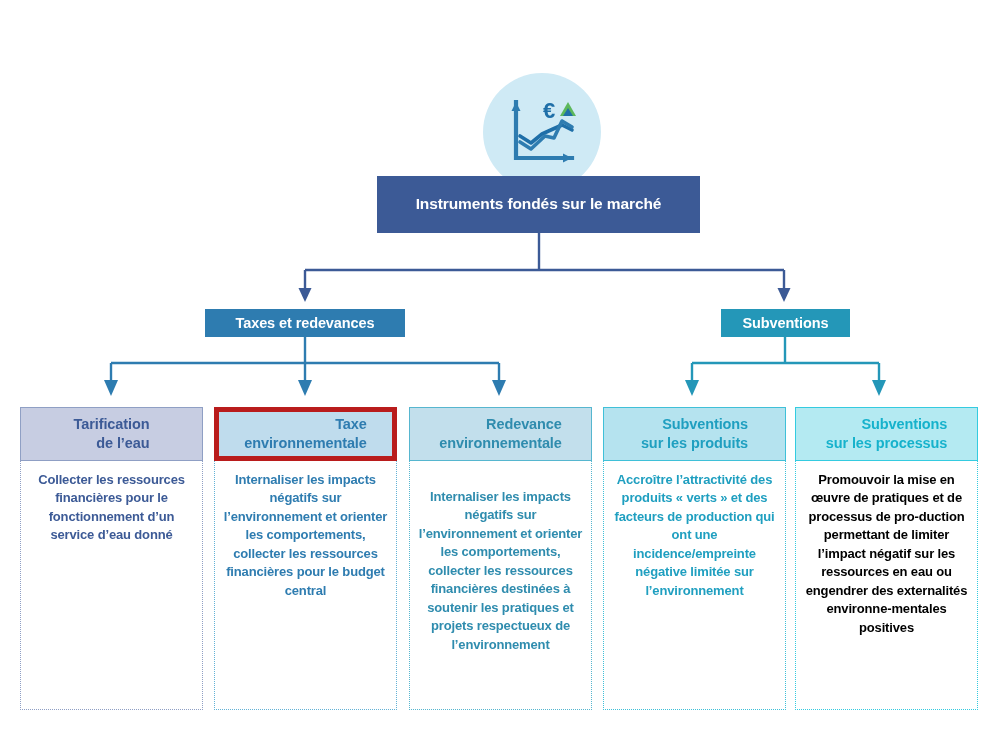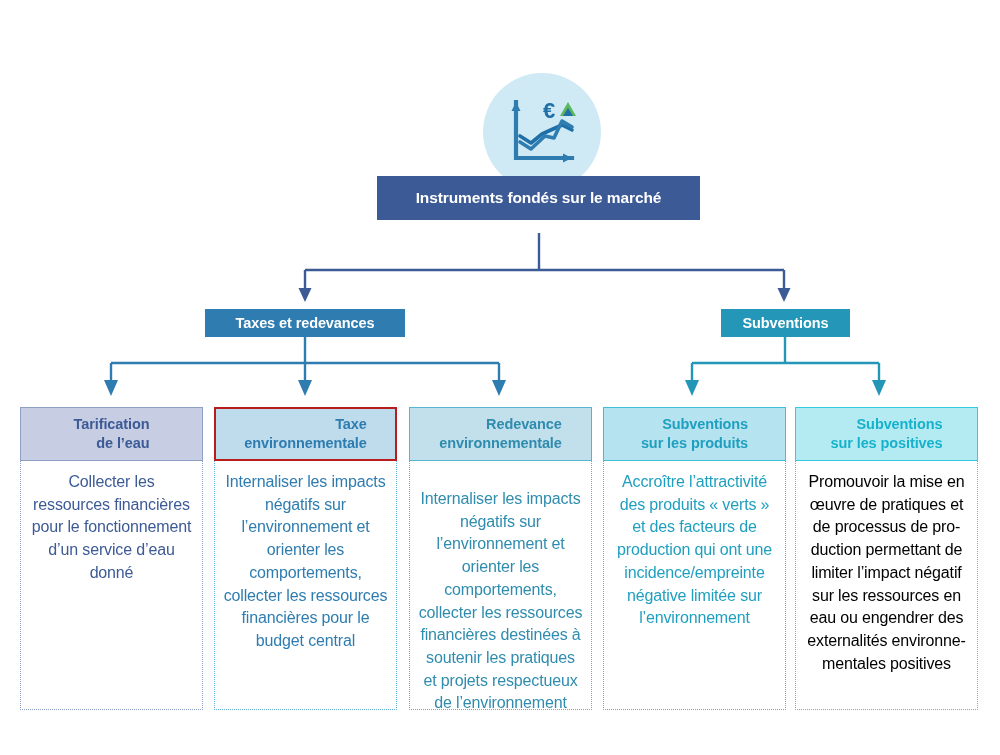--- a/index.html
+++ b/index.html
@@ -20,21 +20,21 @@
     border-radius:50%;
     background:#cfeaf5;
     display:flex;align-items:center;justify-content:center;
   }
   .icon-circle svg{display:block;}
 
   
   .root-box{
     position:absolute;
     left:377px; top:176px;
-    width:323px; height:44px;
+    width:323px; height:57px;
     background:#3c5a96;
     color:#ffffff;
     display:flex;align-items:center;justify-content:center;
     text-align:center;
     font-size:15.5px;
     font-weight:bold;
     line-height:1.32;
     letter-spacing:-0.1px;
   }
 
@@ -68,37 +68,37 @@
     box-sizing:border-box;
     display:flex;align-items:center;justify-content:center;
     text-align:right;
     font-size:14.5px;font-weight:bold;
     line-height:1.28;
     letter-spacing:-0.1px;
   }
   .card .bd{
     padding:10px 8px 0 8px;
     text-align:center;
-    font-size:16px;
+    font-size:13px;
     line-height:1.42;
     letter-spacing:-0.15px;
-    font-weight:400;
+    font-weight:700;
     box-sizing:border-box;
     height:248px;
     overflow:hidden;
   }
 
   
   #card-0{left:20px;width:183px;border:1px dotted #8f9fc4;border-top:none;}
   #card-0 .hd{background:#c7cde2;color:#3c5a96;border:1px solid #8f9fc4;margin:-1px -1px 0 -1px;}
   #card-0 .bd{color:#3c5a96;}
 
   
   #card-1{left:214px;width:183px;border:1px dotted #63b2d6;border-top:none;}
-  #card-1 .hd{background:#bfdced;color:#2e7cb0;border:2px solid #b91c1c;margin:-1px -1px 0 -1px;}
+  #card-1 .hd{background:#bfdced;color:#2e7cb0;border:5px solid #b91c1c;margin:-1px -1px 0 -1px;}
   #card-1 .bd{color:#2e7cb0;}
 
   
   #card-2{left:409px;width:183px;border:1px dotted #56b6cf;border-top:none;}
   #card-2 .hd{background:#c2dfec;color:#2f8cae;border:1px solid #56b6cf;margin:-1px -1px 17px -1px;}
   #card-2 .bd{color:#2f8cae;}
 
   
   #card-3{left:603px;width:183px;border:1px dotted #3fc0d8;border-top:none;}
   #card-3 .hd{background:#b5e3ef;color:#1f9fc0;border:1px solid #3fc0d8;margin:-1px -1px 0 -1px;}
@@ -215,19 +215,19 @@
         <span>sur les produits</span>
       </span>
     </div>
     <div class="bd">Accroître l’attractivité des produits « verts » et des facteurs de production qui ont une incidence/empreinte négative limitée sur l’environnement</div>
   </div>
 
   <div class="card" id="card-4">
     <div class="hd">
       <span>
         <span>Subventions</span><br>
-        <span>sur les positives</span>
+        <span>sur les processus</span>
       </span>
     </div>
     <div class="bd">Promouvoir la mise en œuvre de pratiques et de processus de pro-duction permettant de limiter l’impact négatif sur les ressources en eau ou engendrer des externalités environne-mentales positives</div>
   </div>
 
 </div>
 
 </body></html>

